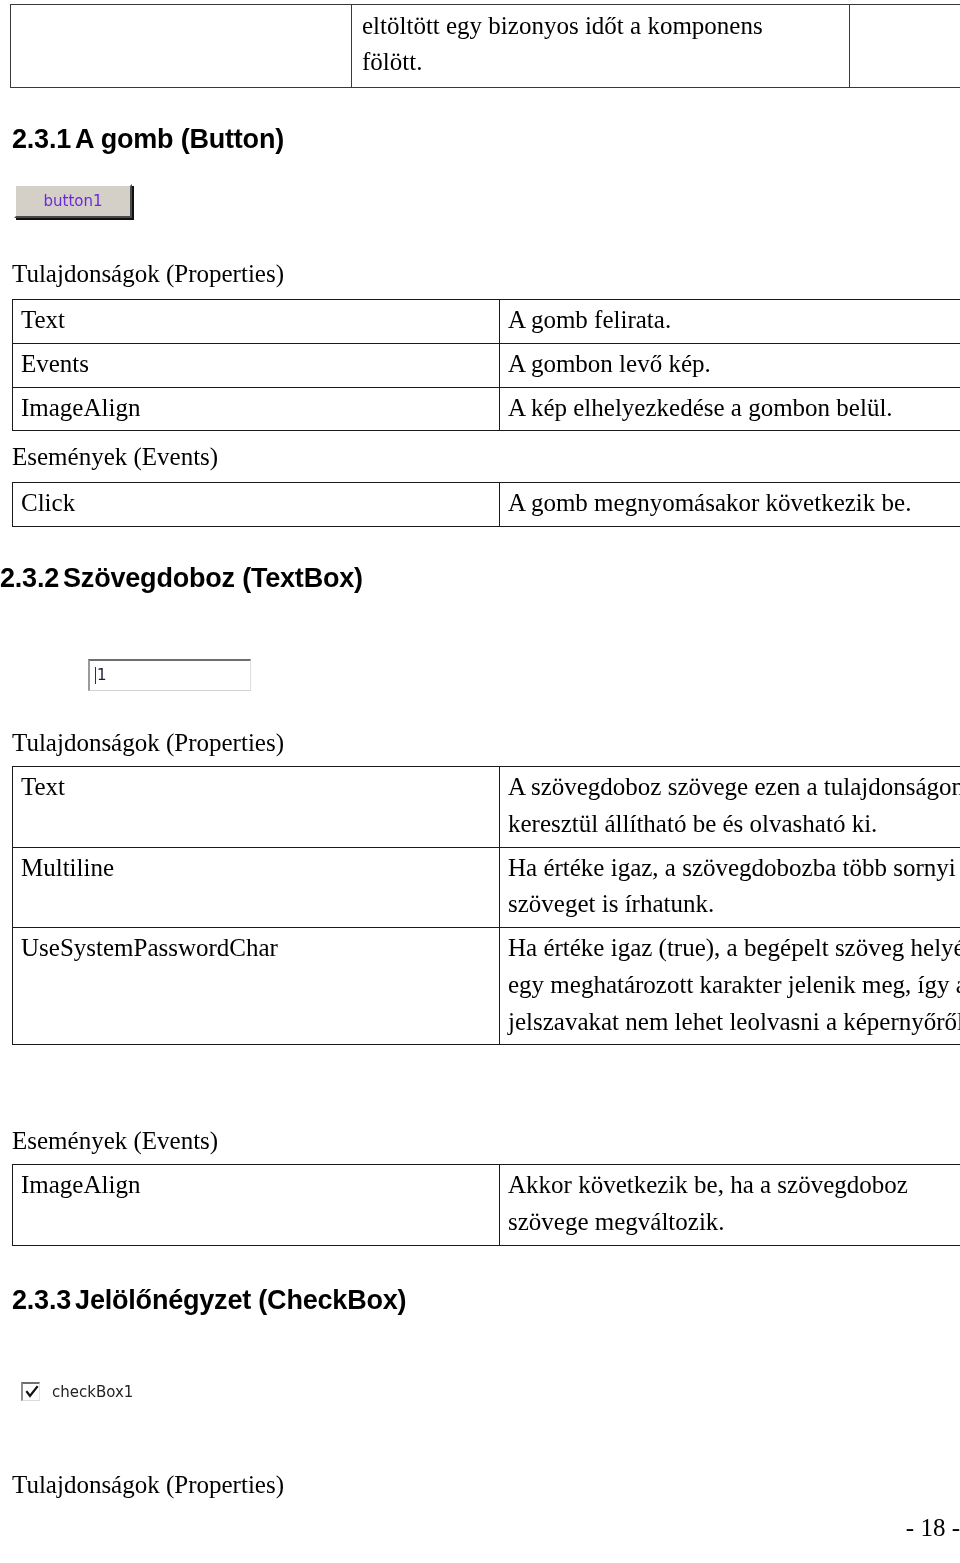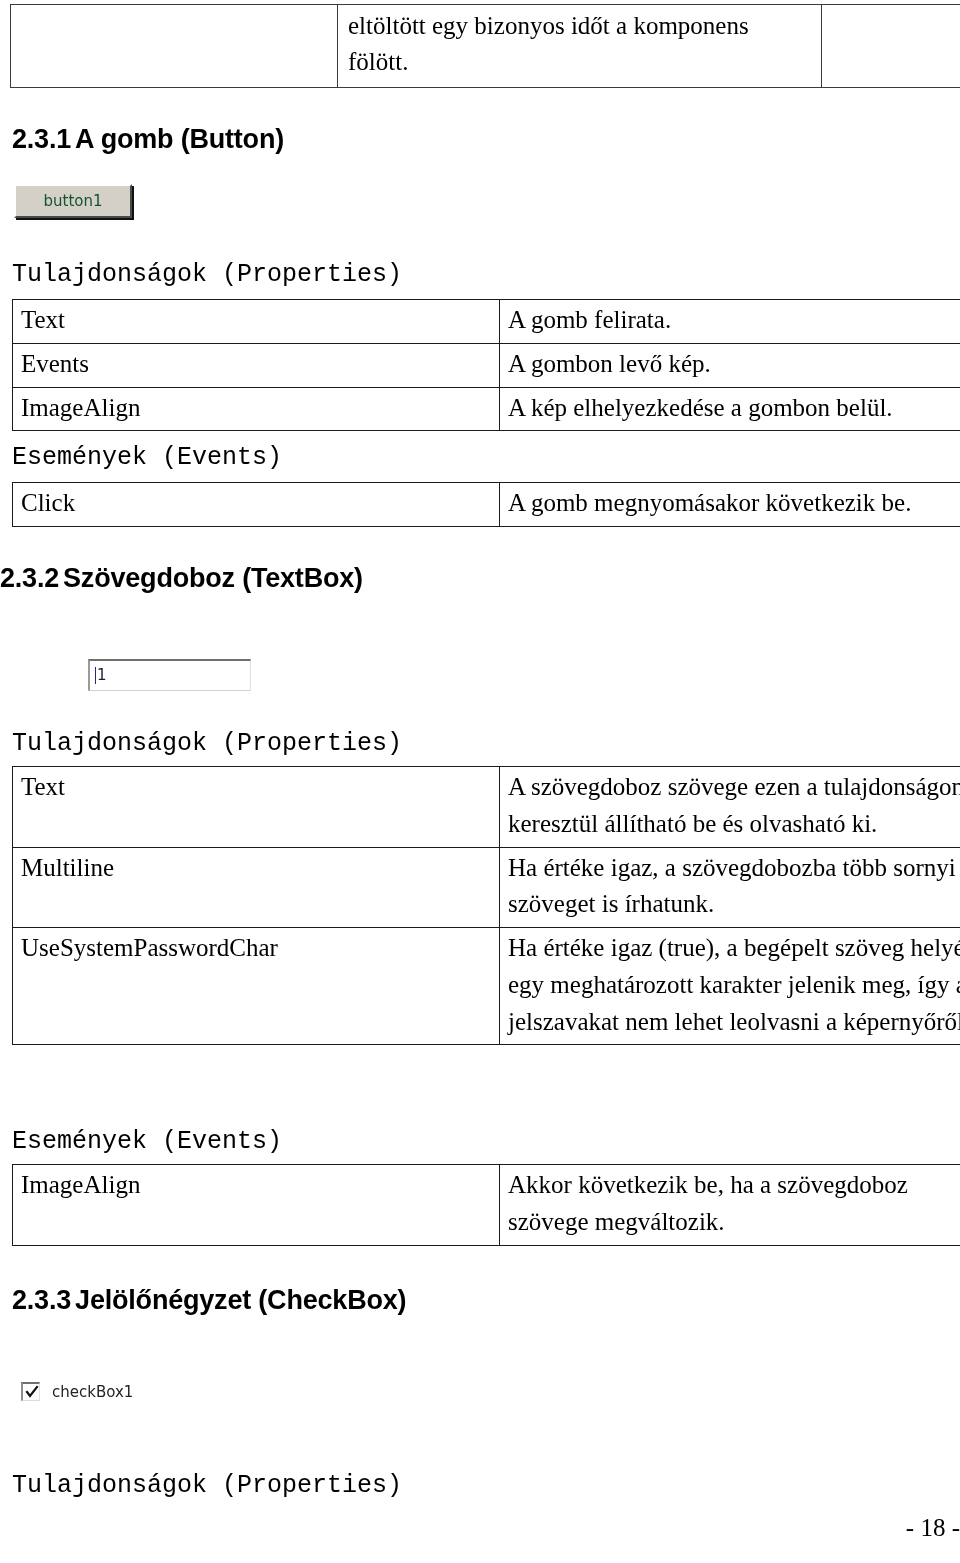--- a/index.html
+++ b/index.html
@@ -47,58 +47,58 @@
     top: 4px;
     width: 946px;
     border-collapse: collapse;
     table-layout: fixed;
     font-size: 25px;
     line-height: 1.45;
   }
   .top-table td {
     border: 1.6px solid #3a3a3a;
     vertical-align: top;
-    padding: 3px 6px 6px 10px;
+    padding: 3px 20px 6px 10px;
     height: 68px;
   }
   .top-table td.c1 { width: 310px; }
   .top-table td.c2 { width: 467px; }
   .top-table td.c3 { width: 169px; }
 
   
   .section-heading {
     position: absolute;
     font-family: "Liberation Sans", "DejaVu Sans", sans-serif;
     font-weight: bold;
     font-size: 27px;
     letter-spacing: -0.2px;
     white-space: nowrap;
   }
   .section-heading .num { margin-right: 4px; }
 
   
   .sub-label {
     position: absolute;
-    font-family: Liberation Mono, monospace;
+    font-family: Liberation Serif, serif;
     font-size: 25px;
     white-space: nowrap;
   }
 
   
   .win-button {
     position: absolute;
     background: #d4d0c8;
     border-top: 2px solid #ffffff;
     border-left: 2px solid #ffffff;
     border-right: 2px solid #4a4a4a;
     border-bottom: 2px solid #4a4a4a;
     box-shadow: 2px 2px 0 0 #111111;
     font-family: "DejaVu Sans", "Liberation Sans", sans-serif;
     font-size: 15px;
-    color: #14532d;
+    color: #6d28d9;
     display: flex;
     align-items: center;
     justify-content: center;
     box-sizing: border-box;
   }
 
   .win-textbox {
     position: absolute;
     background: #ffffff;
     border-top: 2px solid #6e6e6e;

